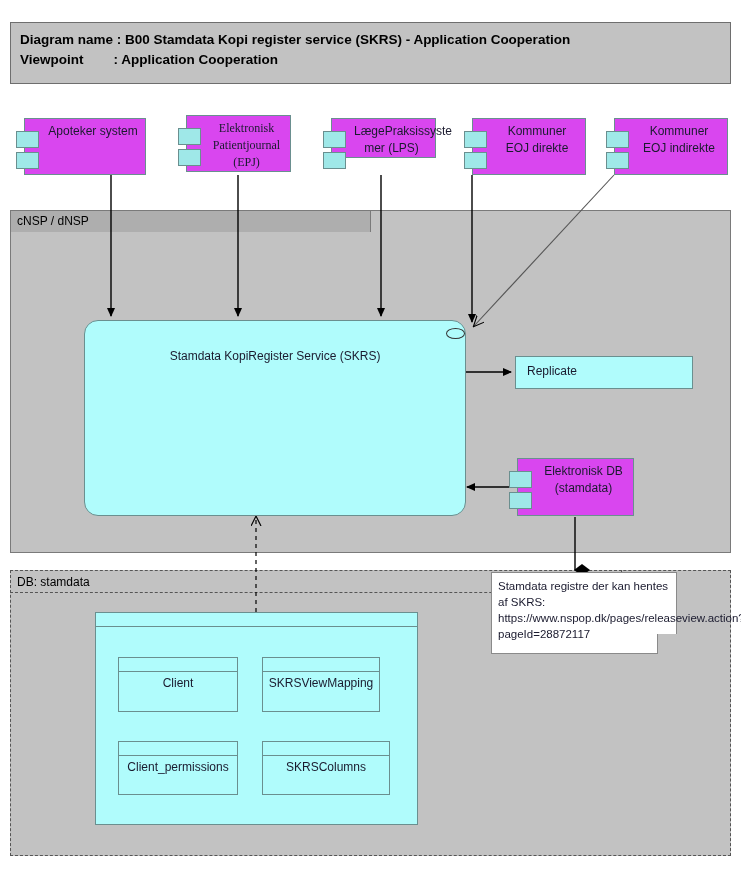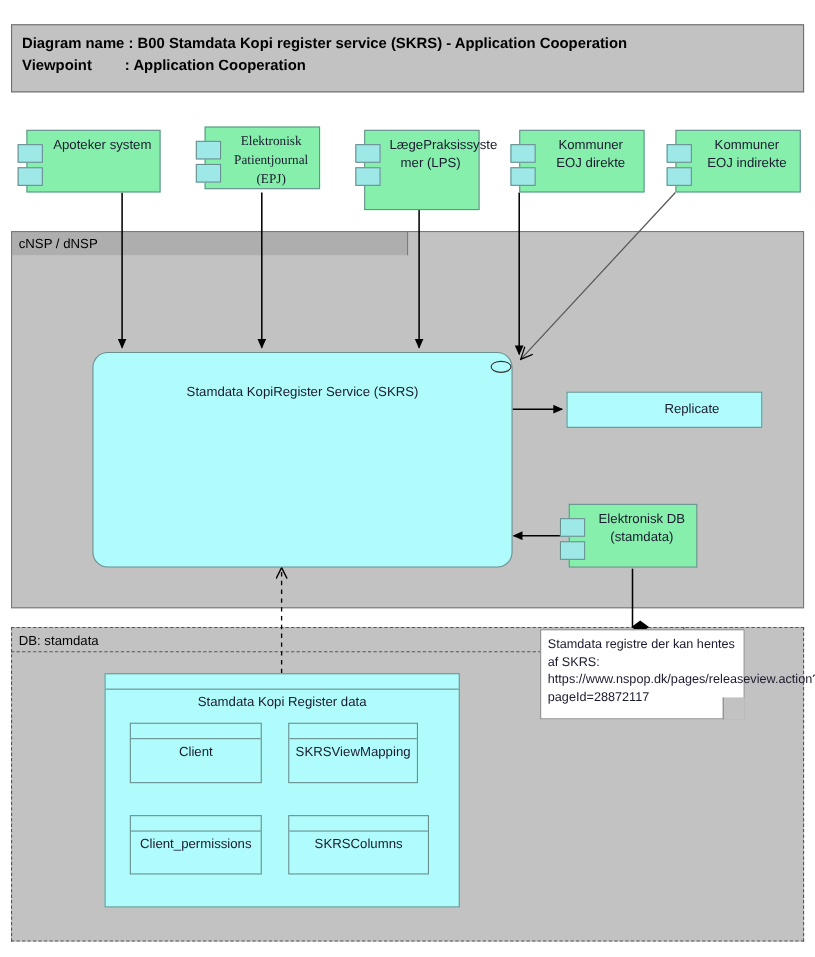--- a/index.html
+++ b/index.html
@@ -65,21 +65,21 @@
     border: 1px dashed #555;
     border-bottom: 1px dashed #555;
   }
   #grp-db-label {
     left: 17px; top: 574px; width: 340px; height: 18px;
     font-size: 12px; color: #000; line-height: 17px;
   }
 
   
   .component {
-    background: #86efac;
+    background: #d946ef;
     border: 1px solid #6a8f8f;
     display: flex;
     align-items: flex-start;
     justify-content: flex-end;
   }
   .component .cmp-label {
     font-size: 12px;
     color: #1a1a2e;
     text-align: center;
     line-height: 17px;
@@ -117,22 +117,22 @@
     background: transparent;
   }
 
   
   #replicate {
     left: 515px; top: 356px; width: 178px; height: 33px;
     background: #b0fcfc;
     border: 1px solid #6a8f8f;
   }
   #replicate-label {
-    left: 540px; top: 362px; width: 178px; height: 20px;
-    font-size: 12px; text-align: center; color: #1a1a2e; line-height: 18px;
+    left: 527px; top: 362px; width: 178px; height: 20px;
+    font-size: 12px; color: #1a1a2e; line-height: 18px;
   }
 
   
   .entity {
     background: #b0fcfc;
     border: 1px solid #6a8f8f;
   }
   .entity-strip {
     position: absolute;
     left: 0; top: 0; right: 0;
@@ -241,21 +241,21 @@
     <div class="cmp-tab t2"></div>
     <div class="cmp-label">Apoteker system</div>
   </div>
 
   <div class="abs component" style="left:186px; top:115px; width:105px; height:57px;font-family:Liberation Serif, serif;">
     <div class="cmp-tab t1"></div>
     <div class="cmp-tab t2"></div>
     <div class="cmp-label">Elektronisk Patientjournal (EPJ)</div>
   </div>
 
-  <div class="abs component" style="left:331px; top:118px; width:105px; height:73px;">
+  <div class="abs component" style="left:331px; top:118px; width:105px; height:40px;">
     <div class="cmp-tab t1"></div>
     <div class="cmp-tab t2"></div>
     <div class="cmp-label">LægePraksissyste mer (LPS)</div>
   </div>
 
   <div class="abs component" style="left:472px; top:118px; width:114px; height:57px;">
     <div class="cmp-tab t1"></div>
     <div class="cmp-tab t2"></div>
     <div class="cmp-label">Kommuner EOJ direkte</div>
   </div>
@@ -274,21 +274,20 @@
   <div id="replicate-label" class="abs">Replicate</div>
 
   <div class="abs component" style="left:517px; top:458px; width:117px; height:58px;">
     <div class="cmp-tab t1"></div>
     <div class="cmp-tab t2"></div>
     <div class="cmp-label">Elektronisk DB (stamdata)</div>
   </div>
 
   <div class="abs entity" style="left:95px; top:612px; width:323px; height:213px;">
     <div class="entity-strip"></div>
-    <div class="entity-label">Stamdata Kopi Register data</div>
   </div>
 
   <div class="abs entity" style="left:118px; top:657px; width:120px; height:55px;">
     <div class="entity-strip"></div>
     <div class="entity-label">Client</div>
   </div>
 
   <div class="abs entity" style="left:262px; top:657px; width:118px; height:55px;">
     <div class="entity-strip"></div>
     <div class="entity-label">SKRSViewMapping</div>

